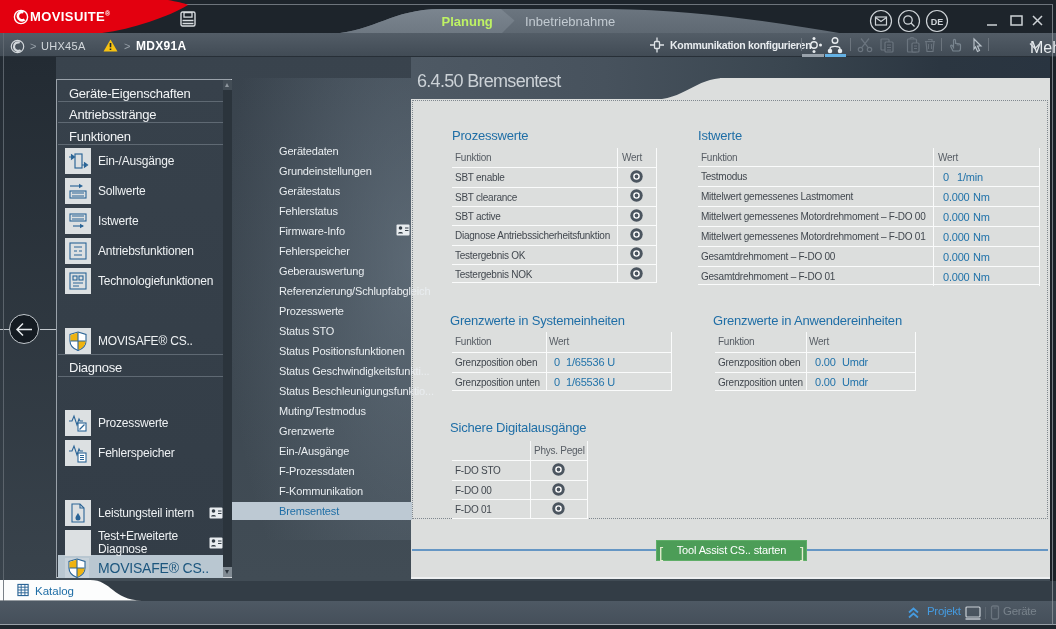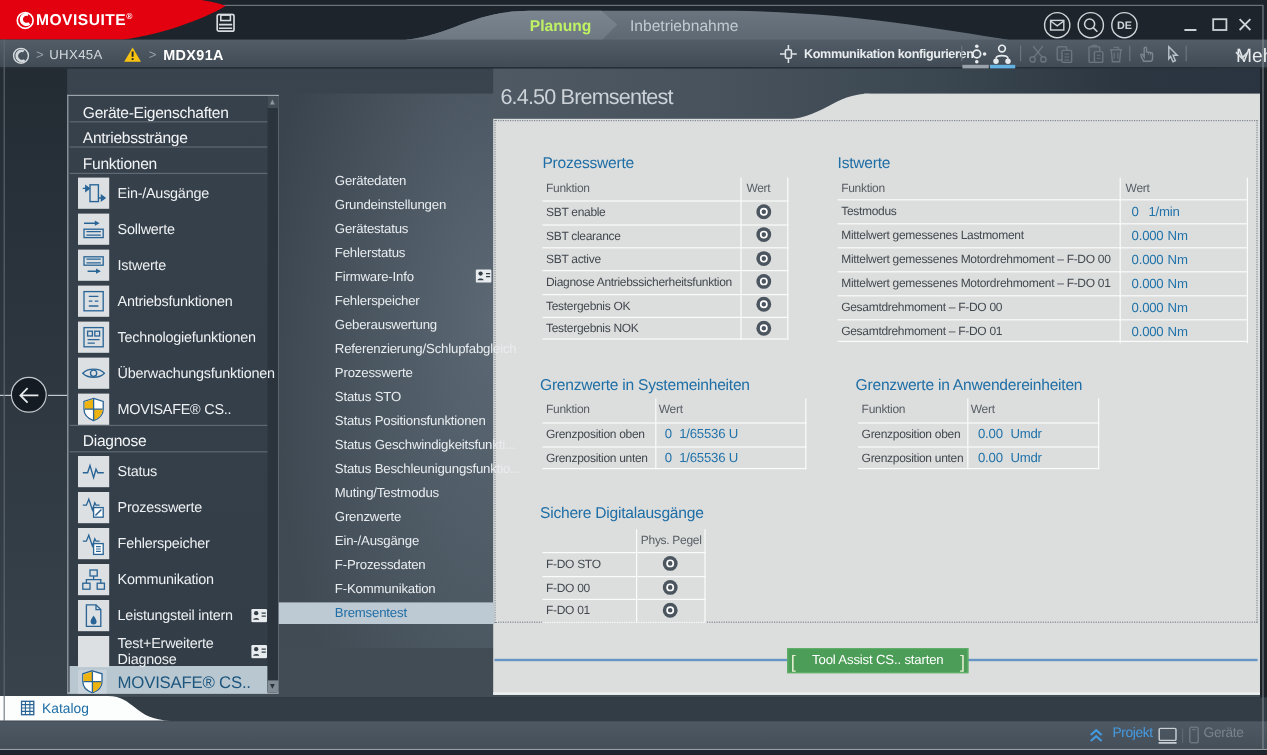--- a/index.html
+++ b/index.html
@@ -320,56 +320,37 @@
               <rect x="5" y="5" width="16" height="16"></rect>
               <rect x="8" y="8" width="4" height="4"></rect>
               <rect x="14" y="8" width="4" height="4"></rect>
               <path d="M8,15 h10 M8,18 h6"></path>
             </g>
           </svg>
     </div>
         <div class="lbl">Technologiefunktionen</div>
       </div>
 
-    <div class="n1item" style="top:218px;">
-        <div class="ibox">
-      <svg width="26" height="26" viewBox="0 0 26 26">
-            <g stroke="#2a6496" fill="none">
-              <path d="M4,13 C8,8.5 18,8.5 22,13 C18,17.5 8,17.5 4,13 Z" stroke-width="1.1"></path>
-              <circle cx="13" cy="13" r="2.6" stroke-width="1.1"></circle>
-            </g>
-          </svg>
-    </div>
-        <div class="lbl">Überwachungsfunktionen</div>
-      </div>
 
     <div class="n1item" style="top:248px;">
         <div class="ibox">
       <svg width="26" height="26" viewBox="0 0 26 26">
             <path d="M13,4 L21,6.5 V13 C21,18 17,21 13,22.5 C9,21 5,18 5,13 V6.5 Z" fill="#fff" stroke="#2a6496" stroke-width="1.1"></path>
             <path d="M13,4.5 V13 H5.5 V7 Z" fill="#efb310"></path>
             <path d="M13,13 H20.5 V14 C20,18 16.5,20.8 13,22 Z" fill="#efb310"></path>
             <path d="M13,4.5 V22.5 M5.5,13 H20.5" stroke="#2a6496" stroke-width="1.1" fill="none"></path>
           </svg>
     </div>
         <div class="lbl">MOVISAFE® CS..</div>
       </div>
 
     <div class="n1sep" style="top:274px;"></div>
     <div class="n1head" style="top:280px;">Diagnose</div>
     <div class="n1sep" style="top:296px;"></div>
 
-    <div class="n1item" style="top:300px;">
-        <div class="ibox">
-      <svg width="26" height="26" viewBox="0 0 26 26">
-            <path d="M4,14 h4 l2,-6 3,10 2,-7 1.5,3 h5" fill="none" stroke="#2a6496" stroke-width="1.15"></path>
-          </svg>
-    </div>
-        <div class="lbl">Status</div>
-      </div>
 
     <div class="n1item" style="top:330px;">
         <div class="ibox">
       <svg width="26" height="26" viewBox="0 0 26 26">
             <path d="M4,11 h3 l2,-5 3,9 2,-6 1,2 h3" fill="none" stroke="#2a6496" stroke-width="1.1"></path>
             <rect x="13" y="13" width="8" height="8" fill="#fff" stroke="#2a6496" stroke-width="1.1"></rect>
             <path d="M14.5,19.5 L19.5,14.5" stroke="#2a6496" stroke-width="1.2"></path>
           </svg>
     </div>
         <div class="lbl">Prozesswerte</div>
@@ -379,33 +360,20 @@
         <div class="ibox">
       <svg width="26" height="26" viewBox="0 0 26 26">
             <path d="M4,11 h3 l2,-5 3,9 2,-6 1,2 h3" fill="none" stroke="#2a6496" stroke-width="1.1"></path>
             <rect x="13" y="13" width="8" height="9" fill="#fff" stroke="#2a6496" stroke-width="1.1"></rect>
             <path d="M15,15.5 h4 M15,17.5 h4 M15,19.5 h4" stroke="#2a6496" stroke-width="1"></path>
           </svg>
     </div>
         <div class="lbl">Fehlerspeicher</div>
       </div>
 
-    <div class="n1item" style="top:390px;">
-        <div class="ibox">
-      <svg width="26" height="26" viewBox="0 0 26 26">
-            <g stroke="#2a6496" fill="none" stroke-width="1.1">
-              <rect x="10" y="5" width="6" height="5"></rect>
-              <rect x="4" y="16" width="6" height="5"></rect>
-              <rect x="16" y="16" width="6" height="5"></rect>
-              <path d="M13,10 V13 M7,16 V13 H19 V16"></path>
-            </g>
-          </svg>
-    </div>
-        <div class="lbl">Kommunikation</div>
-      </div>
 
     <div class="n1item" style="top:420px;">
         <div class="ibox">
       <svg width="26" height="26" viewBox="0 0 26 26">
             <g stroke="#2a6496" fill="none" stroke-width="1.1">
               <path d="M7,4 H15 L19,8 V22 H7 Z"></path>
               <path d="M15,4 V8 H19"></path>
               <path d="M13,13 C13,13 10.5,16.5 10.5,18 a2.5,2.5 0 0 0 5,0 C15.5,16.5 13,13 13,13 Z" fill="#2a6496" stroke="none"></path>
             </g>
           </svg>

